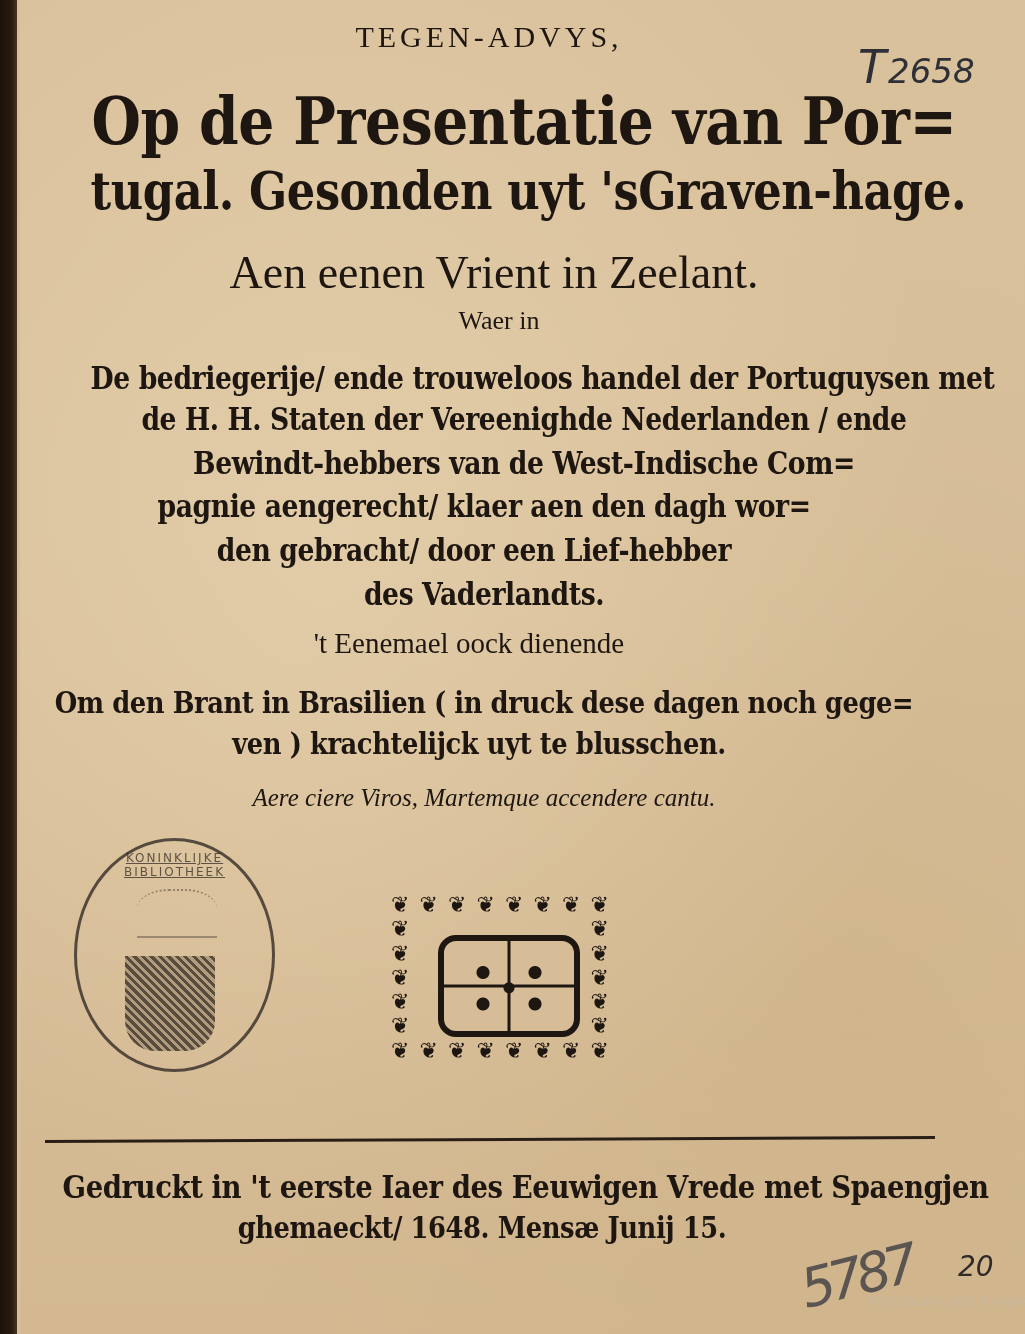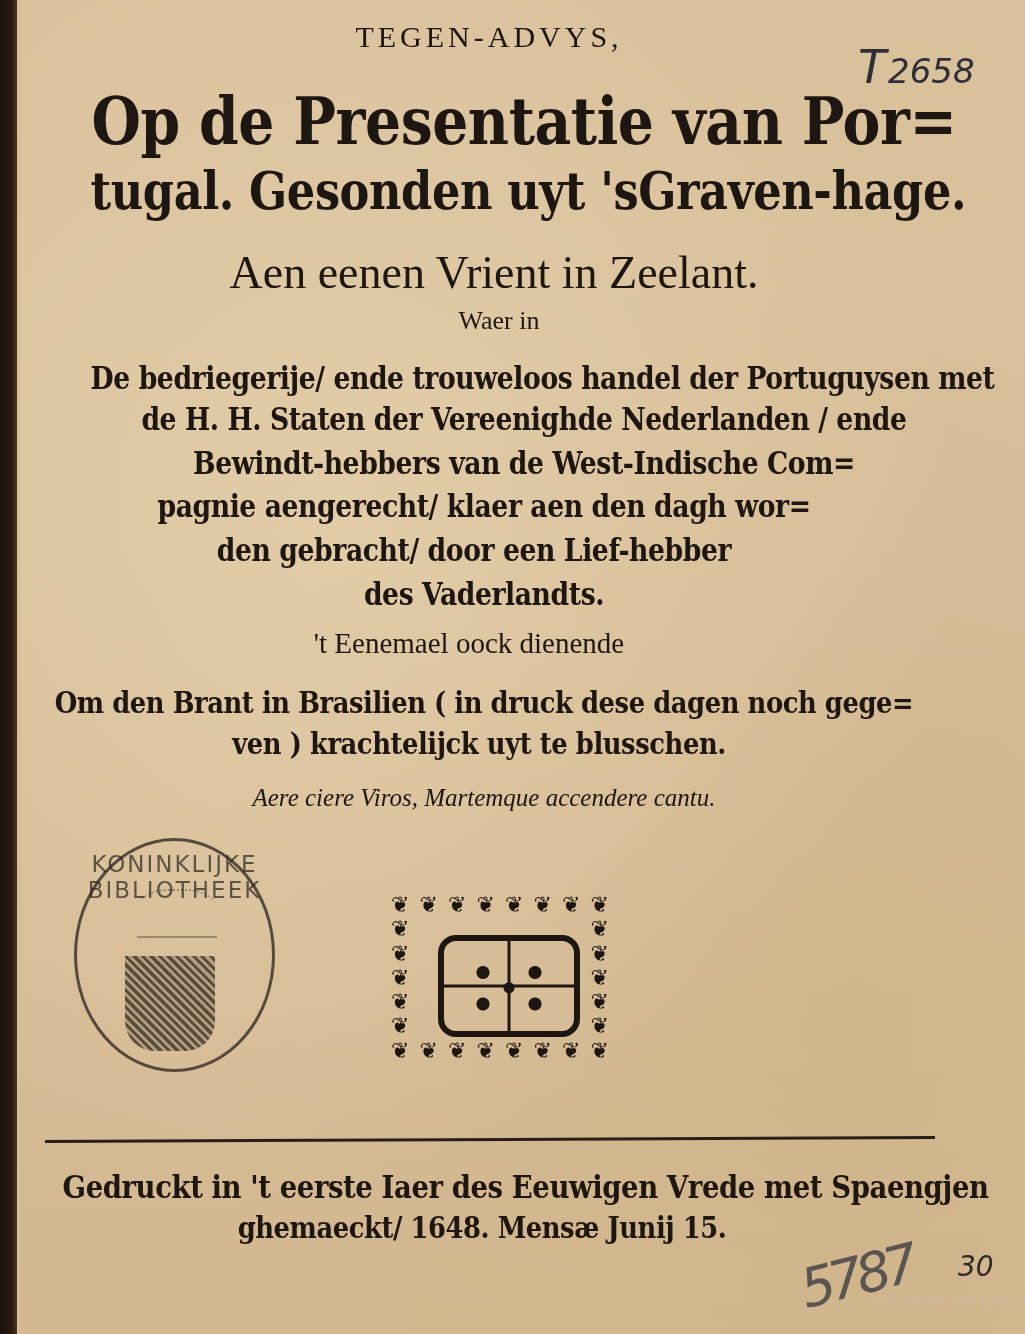--- a/index.html
+++ b/index.html
@@ -55,21 +55,21 @@
     #watermark { left: 848px; top: 1293px; font-size: 13px; color: rgba(200,185,160,0.9); font-style: normal; }
 
     .rule { position: absolute; left: 25px; top: 1138px; width: 890px; height: 3px; background: #2a1f16; transform: rotate(-0.25deg); }
 
     .stamp {
       position: absolute; left: 54px; top: 838px; width: 195px; height: 228px;
       border: 3px solid rgba(40,34,30,0.75); border-radius: 50%;
     }
     .stamp-text {
       position: absolute; left: 0; top: 10px; width: 195px; text-align: center;
-      font-family: "DejaVu Sans", sans-serif; font-size: 23px; color: rgba(40,34,30,0.7); letter-spacing: 2px;
+      font-family: "DejaVu Sans", sans-serif; font-size: 12px; color: rgba(40,34,30,0.7); letter-spacing: 2px; text-decoration: underline;
     }
     .stamp-shield {
       position: absolute; left: 48px; top: 115px; width: 90px; height: 95px;
       background: repeating-linear-gradient(45deg, rgba(45,38,32,0.75) 0 3px, rgba(140,120,95,0.5) 3px 6px);
       border-radius: 0 0 30px 30px;
     }
     .stamp-crown {
       position: absolute; left: 60px; top: 48px; width: 80px; height: 45px;
       border-bottom: 2px solid rgba(40,34,30,0.35);
       border-radius: 40% 40% 0 0; border-top: 2px dotted rgba(40,34,30,0.4);
@@ -201,15 +201,15 @@
     <span>❦</span>
   </div>
   <div class="orn-center"></div>
 
   <div class="rule"></div>
 
   <div class="line ink blackletter" id="l-imp1">Gedruckt in 't eerste Iaer des Eeuwigen Vrede met Spaengjen</div>
   <div class="line ink blackletter" id="l-imp2">ghemaeckt/ 1648. Mensæ Junij 15.</div>
 
   <div class="hand" id="pencil-num">5787</div>
-  <div class="hand" id="ink-num">30</div>
+  <div class="hand" id="ink-num">20</div>
   <div class="hand" id="watermark">Digitalizado pelo Google</div>
 </div>
 
 </body></html>

